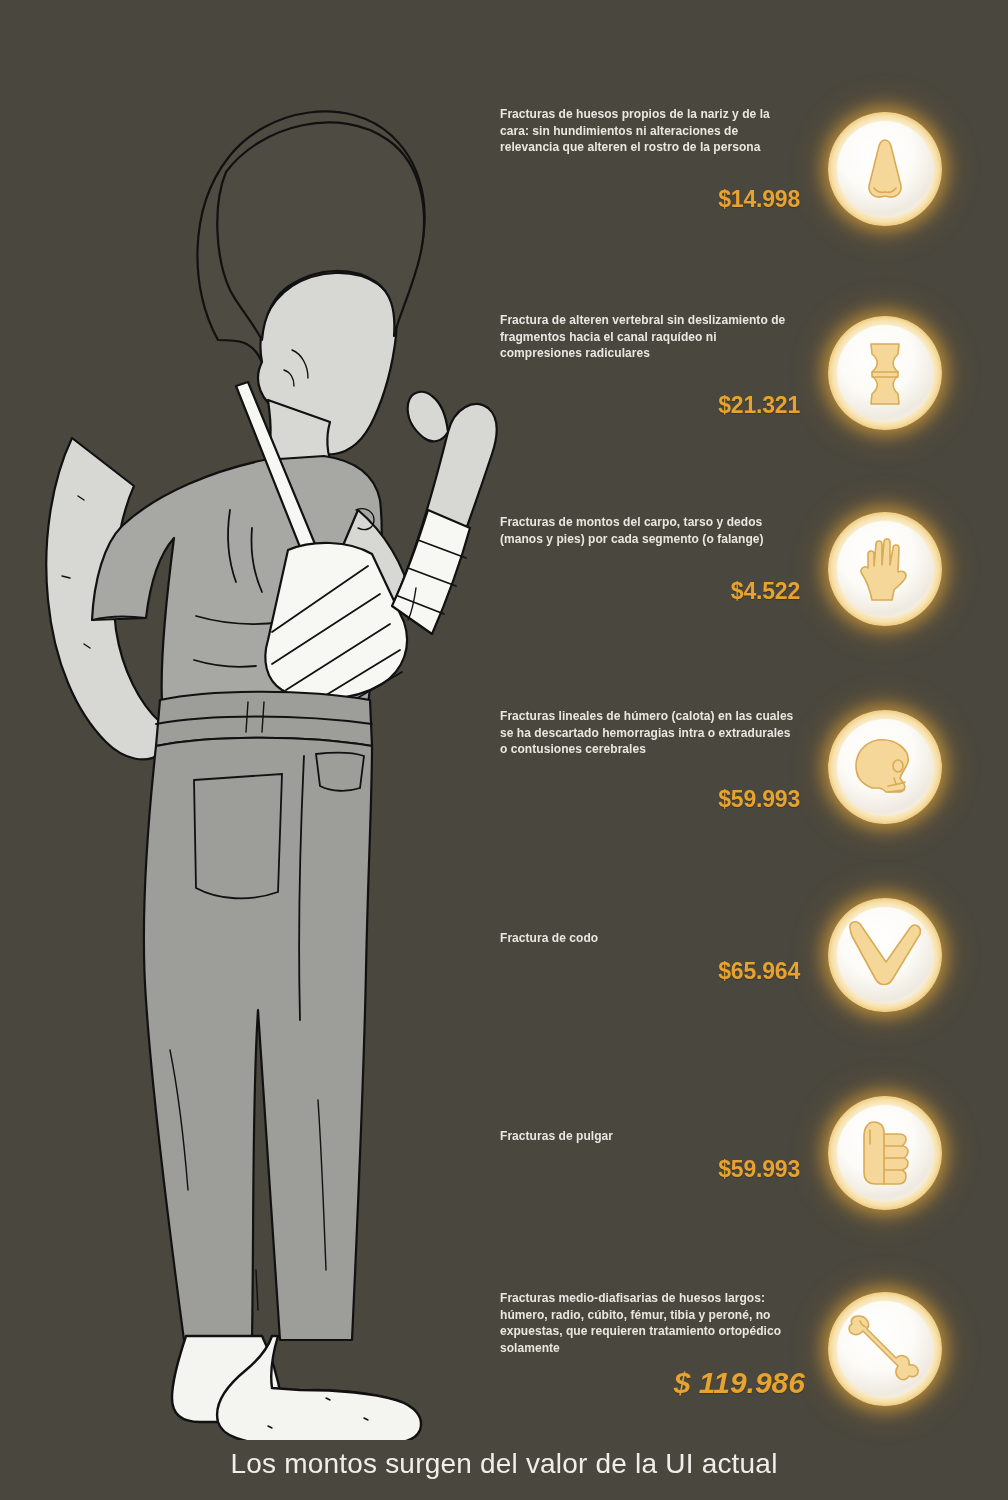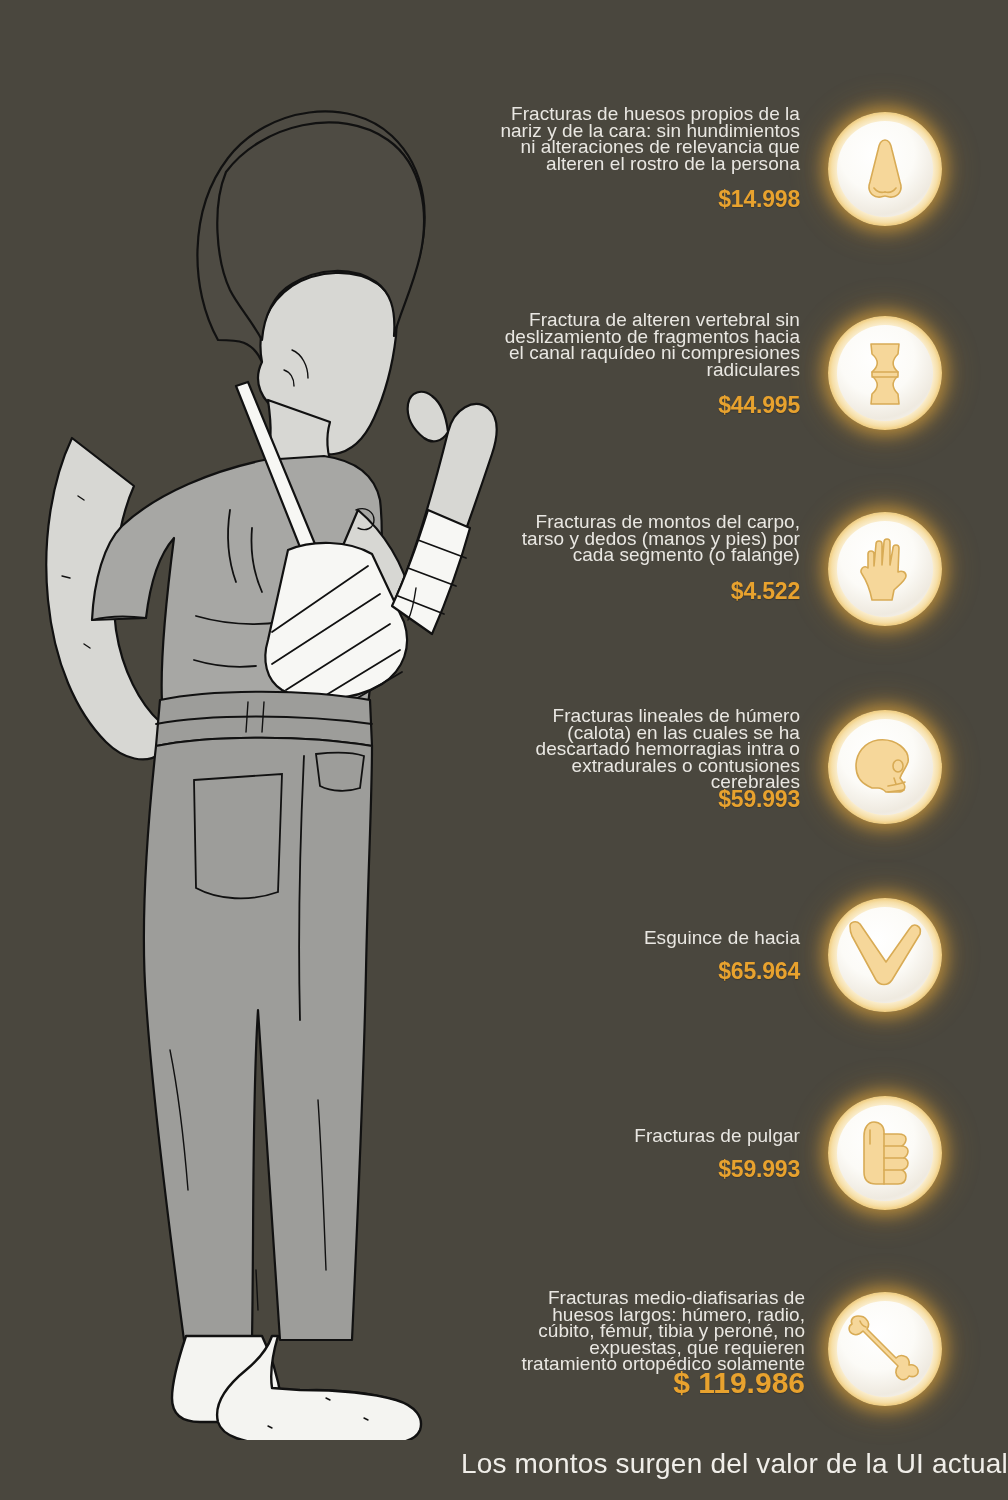--- a/index.html
+++ b/index.html
@@ -15,25 +15,25 @@
   
   .illustration{position:absolute;left:0;top:40px;width:520px;height:1400px;}
   .illustration svg{display:block;}
 
   
   .items{position:absolute;left:500px;top:0;width:508px;height:1440px;}
   .item{position:absolute;left:0;width:508px;display:block;}
 
   .item-text{
     position:absolute;left:0;top:0;width:300px;
-    text-align:right;
     color:#e9e7e2;
-    font-size:19px;
+    font-size:12px;
     line-height:16.6px;
     letter-spacing:.05px;
+    font-weight:bold;
   }
   .item-price{
     position:absolute;left:0;width:300px;
     text-align:right;
     color:#e8a22e;
     font-weight:bold;
     font-size:23px;
     line-height:34px;
     letter-spacing:-.2px;
     text-shadow:0 1px 1px rgba(0,0,0,.25);
@@ -52,21 +52,21 @@
     width:96px;height:96px;border-radius:50%;
     background:radial-gradient(circle at 42% 34%, #ffffff 0%, #fcfbf7 44%, #efeae0 72%, #ffffff 100%);
     display:flex;align-items:center;justify-content:center;
     overflow:hidden;
   }
   .badge-inner svg{display:block;}
 
   
   .footer{
     position:absolute;left:0;top:1448px;width:1008px;
-    text-align:right;
+    text-align:center;
     color:#f0eee9;
     font-size:28px;
     letter-spacing:.2px;
   }
 
   .sk{fill:#d7d7d3;stroke:#111;stroke-width:2.2;stroke-linejoin:round;}
   .shirt{fill:#a7a7a4;stroke:#111;stroke-width:2.2;stroke-linejoin:round;}
   .pants{fill:#9d9d9a;stroke:#111;stroke-width:2.2;stroke-linejoin:round;}
   .hair{fill:#4e4b43;stroke:#111;stroke-width:2.2;stroke-linejoin:round;}
   .wrap{fill:#f7f7f4;stroke:#111;stroke-width:2.2;stroke-linejoin:round;}
@@ -169,21 +169,21 @@
             <path class="icn" d="M37 8 C33 8 31 12 30 18 L22 50 C19 58 23 64 30 65 C33 65.5 35 64 37 64 C39 64 41 65.5 44 65 C51 64 55 58 52 50 L44 18 C43 12 41 8 37 8 Z"></path>
             <path class="icn2" d="M26 56 c3 4 7 5 11 4"></path>
             <path class="icn2" d="M48 56 c-3 4 -7 5 -11 4"></path>
           </svg>
         </div>
       </div>
     </div>
 
     <div class="item" style="top:312px;">
       <div class="item-text">Fractura de alteren vertebral sin deslizamiento de fragmentos hacia  el canal raquídeo ni compresiones radiculares</div>
-      <div class="item-price" style="top:76px;">$44.995</div>
+      <div class="item-price" style="top:76px;">$21.321</div>
       <div class="badge" style="left:328px;top:4px;">
         <div class="badge-inner">
           <svg width="74" height="74" viewBox="0 0 74 74">
             <path class="icn" d="M23 8 L51 8 L50 18 C44 24 43 30 50 36 L50 40 C43 46 44 52 50 58 L51 68 L23 68 L24 58 C31 52 31 46 24 40 L24 36 C31 30 31 24 24 18 Z"></path>
             <path class="icn2" d="M24 36 L50 36"></path>
             <path class="icn2" d="M24 41 L50 41"></path>
           </svg>
         </div>
       </div>
     </div>
@@ -210,21 +210,21 @@
             <ellipse class="icn2" cx="50" cy="36" rx="5" ry="6"></ellipse>
             <path class="icn2" d="M40 62 L56 60"></path>
             <path class="icn2" d="M40 56 C46 55 52 54 57 52"></path>
             <path class="icn2" d="M46 48 l2 6"></path>
           </svg>
         </div>
       </div>
     </div>
 
     <div class="item" style="top:930px;">
-      <div class="item-text">Esguince de hacia</div>
+      <div class="item-text">Fractura de codo</div>
       <div class="item-price" style="top:24px;">$65.964</div>
       <div class="badge" style="left:328px;top:-32px;">
         <div class="badge-inner">
           <svg width="78" height="78" viewBox="0 0 78 78">
             <path class="icn" d="M4 10 C4 6 10 4 14 8 L40 46 L64 12 C68 6 76 10 74 18 L46 64 C42 70 34 70 30 64 L6 20 C4 16 4 12 4 10 Z"></path>
           </svg>
         </div>
       </div>
     </div>
 
@@ -240,21 +240,21 @@
             <path class="icn2" d="M36 42 L56 42"></path>
             <path class="icn2" d="M36 54 L54 54"></path>
             <path class="icn2" d="M36 18 L36 68"></path>
           </svg>
         </div>
       </div>
     </div>
 
     <div class="item" style="top:1290px;">
       <div class="item-text" style="width:305px;">Fracturas medio-diafisarias de huesos largos: húmero, radio, cúbito, fémur, tibia y peroné, no expuestas, que requieren tratamiento ortopédico solamente</div>
-      <div class="item-price wide" style="top:76px;width:305px;">$ 119.986</div>
+      <div class="item-price wide" style="top:76px;width:305px;font-style:italic;">$ 119.986</div>
       <div class="badge" style="left:328px;top:2px;">
         <div class="badge-inner">
           <svg width="78" height="78" viewBox="0 0 78 78">
             <path class="icn" d="M12 6 C7 6 4 10 6 14 C2 16 2 22 7 24 C11 26 14 24 17 21 L52 56 C49 60 49 65 53 68 C56 71 61 70 63 66 C68 68 73 65 72 60 C71 56 67 54 63 55 C64 51 62 47 58 46 C55 45 52 46 50 48 L21 19 C23 16 23 12 20 9 C18 6 15 6 12 6 Z"></path>
             <path class="icn2" d="M14 11 c1 3 3 5 6 6"></path>
           </svg>
         </div>
       </div>
     </div>
 

